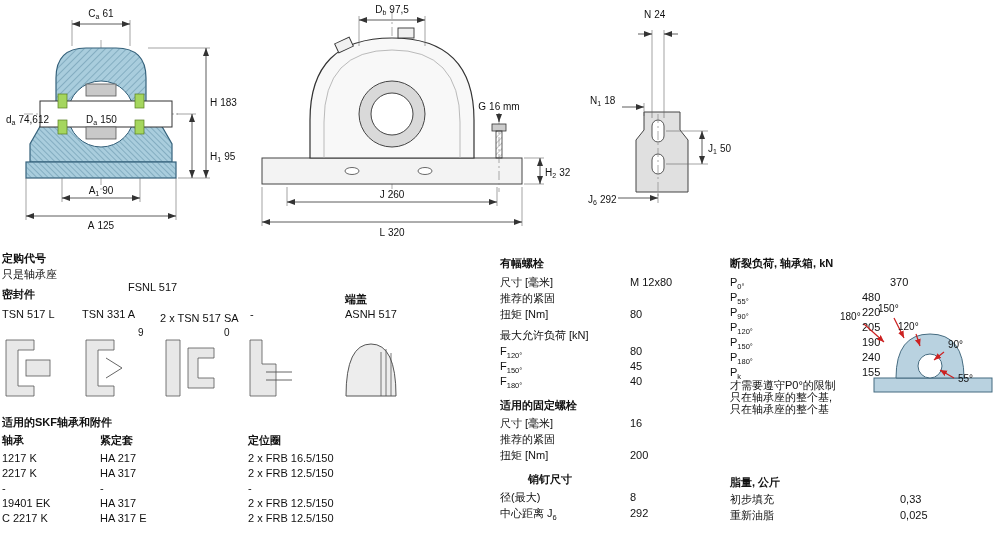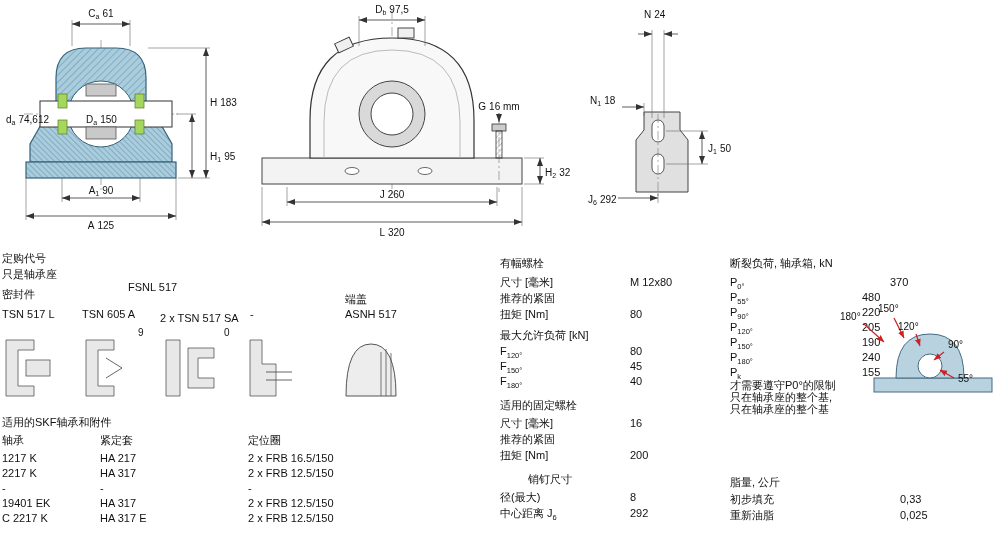--- a/index.html
+++ b/index.html
@@ -1,19 +1,19 @@
 <!DOCTYPE html>
 <html><head>
 <meta charset="utf-8">
 <style>
   html,body{margin:0;padding:0}
   body{width:1000px;height:560px;position:relative;background:#fff;
        font-family:"Liberation Sans","DejaVu Sans",sans-serif;font-size:11px;color:#111;overflow:hidden}
   .abs{position:absolute;white-space:nowrap;line-height:13px}
-  .b{font-weight:normal}
+  .b{font-weight:bold}
   sub{font-size:7.5px}
   svg text{font-family:"Liberation Sans","DejaVu Sans",sans-serif;font-size:10px;fill:#111}
   svg .sb{font-size:7px}
   .dimline{stroke:#333;stroke-width:0.8;fill:none}
   .ext{stroke:#666;stroke-width:0.6}
   .cl{stroke:#888;stroke-width:0.7;stroke-dasharray:9 3 2 3;fill:none}
   .outl{stroke:#444;stroke-width:1;fill:#f3f3f3}
   .thin{stroke:#555;stroke-width:0.8;fill:#e8e8e8}
 </style>
 </head>
@@ -174,21 +174,21 @@
     <text x="0" y="197"><tspan>J</tspan><tspan class="sb" dy="2">6</tspan><tspan dy="-2" dx="3">292</tspan></text>
   </g>
 </svg>
 
 <div class="abs b" style="left:2px;top:252px">定购代号</div>
 <div class="abs" style="left:2px;top:268px">只是轴承座</div>
 <div class="abs" style="left:128px;top:281px">FSNL 517</div>
 <div class="abs b" style="left:2px;top:288px">密封件</div>
 <div class="abs b" style="left:345px;top:293px">端盖</div>
 <div class="abs" style="left:2px;top:308px">TSN 517 L</div>
-<div class="abs" style="left:82px;top:308px">TSN 605 A</div>
+<div class="abs" style="left:82px;top:308px">TSN 331 A</div>
 <div class="abs" style="left:160px;top:312px">2 x TSN 517 SA</div>
 <div class="abs" style="left:250px;top:308px">-</div>
 <div class="abs" style="left:345px;top:308px">ASNH 517</div>
 
 <svg class="abs" style="left:0px;top:324px" width="410" height="78" viewBox="0 0 410 78">
   <g>
     <path class="thin" d="M6,72 L6,16 L34,16 L34,26 L18,26 L18,62 L34,62 L34,72 Z"></path>
     <rect x="26" y="36" width="24" height="16" class="thin"></rect>
   </g>
   <g>

